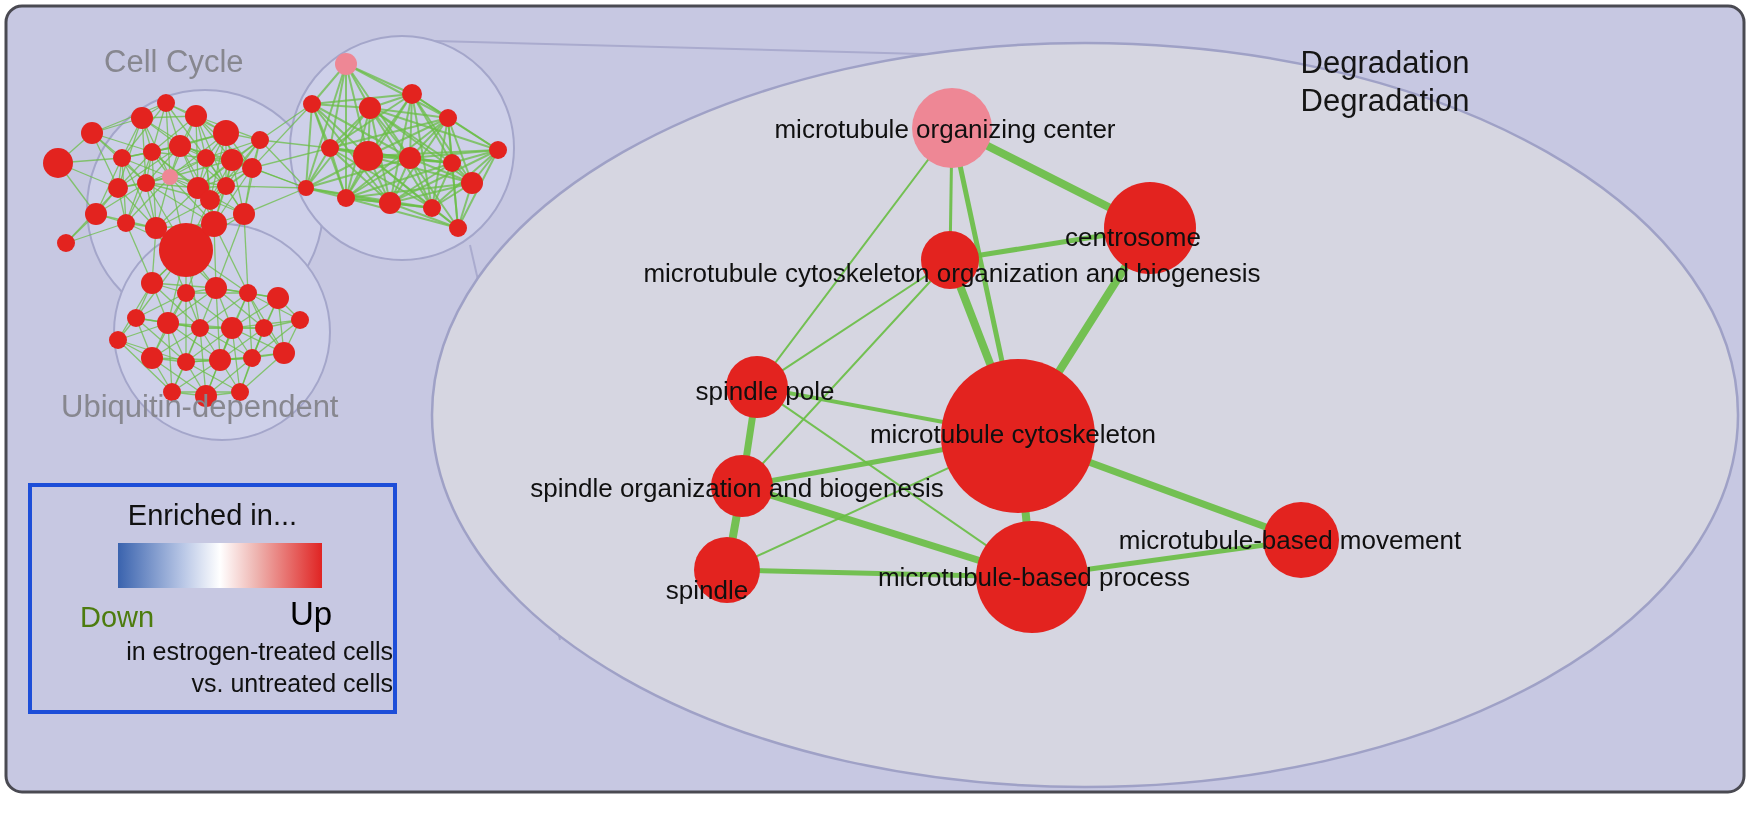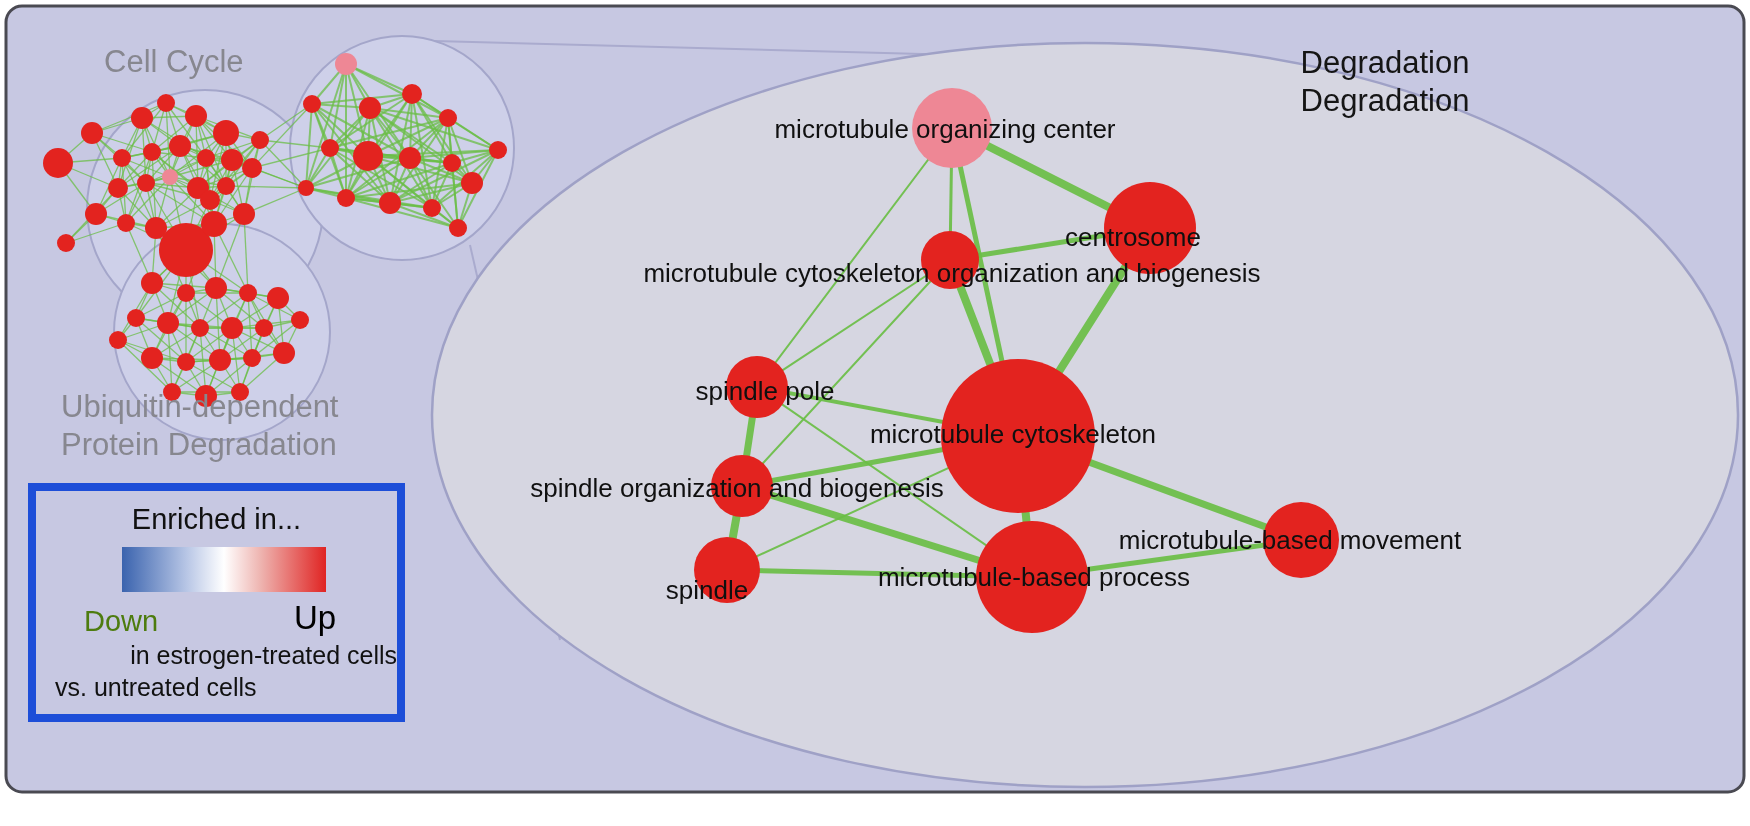--- a/index.html
+++ b/index.html
@@ -5,27 +5,27 @@
   html,body{margin:0;padding:0;background:#ffffff;}
   body{font-family:"Liberation Sans",sans-serif;}
   .stage{position:relative;width:1750px;height:826px;background:#ffffff;overflow:hidden;}
   #net{position:absolute;left:0;top:0;}
   .overlay{position:absolute;color:#111;}
   .gray-label{color:#87878f;}
   .title-line{display:block;}
   .cell-cycle{left:104px;top:44px;font-size:31px;}
   .ubiq{left:34px;top:388px;font-size:31px;line-height:38px;margin-left:27px;}
   .zoom-title{left:1248px;top:44px;width:274px;text-align:center;font-size:31px;line-height:38px;color:#151515;}
-  .legend{position:absolute;left:28px;top:483px;width:361px;height:223px;border:8px solid #1d4ed8;}
+  .legend{position:absolute;left:28px;top:483px;width:361px;height:223px;border:4px solid #1d4ed8;}
   .legend-title{position:absolute;left:0;top:12px;width:100%;text-align:center;font-size:29px;color:#111;}
   .legend-gradient{position:absolute;left:86px;top:56px;width:204px;height:45px;}
   .legend-down{position:absolute;left:48px;top:114px;font-size:29px;color:#4d7c0f;}
   .legend-up{position:absolute;left:258px;top:108px;font-size:33px;color:#000000;}
   .legend-sub1{position:absolute;left:0;top:150px;width:100%;text-align:right;font-size:25px;color:#111;}
-  .legend-sub2{position:absolute;left:0;top:182px;width:100%;text-align:left;font-size:25px;color:#111;padding-left:19px;}
+  .legend-sub2{position:absolute;left:0;top:182px;width:100%;text-align:right;font-size:25px;color:#111;}
 </style>
 </head>
 <body>
 
 <div class="stage">
 
   <svg id="net" width="1750" height="826" viewBox="0 0 1750 826">
       <rect x="6" y="6" width="1738" height="786" rx="16" fill="#c7c8e2" stroke="#4a4a52" stroke-width="3"></rect>
       <line x1="397" y1="40" x2="960" y2="55" stroke="#aaabce" stroke-width="2"></line>
       <line x1="470" y1="245" x2="560" y2="640" stroke="#aaabce" stroke-width="2"></line>
@@ -493,21 +493,20 @@
       <text x="737" y="497" text-anchor="middle" font-size="26" fill="#101010">spindle organization and biogenesis</text>
       <text x="707" y="599" text-anchor="middle" font-size="26" fill="#101010">spindle</text>
       <text x="1034" y="586" text-anchor="middle" font-size="26" fill="#101010">microtubule-based process</text>
       <text x="1290" y="549" text-anchor="middle" font-size="26" fill="#101010">microtubule-based movement</text>
     </svg>
 
   <div class="overlay gray-label cell-cycle">Cell Cycle</div>
 
   <div class="overlay gray-label ubiq">
     <span class="title-line">Ubiquitin-dependent</span>
-    <span class="title-line">Protein Degradation</span>
   </div>
 
   <div class="overlay zoom-title">
     <span class="title-line">Degradation</span>
     <span class="title-line">Degradation</span>
   </div>
 
   <div class="legend">
     <div class="legend-title">Enriched in...</div>
     <div class="legend-gradient" style="background: linear-gradient(90deg, rgb(58, 99, 174), rgb(185, 199, 230) 32%, rgb(255, 255, 255) 50%, rgb(238, 180, 176) 68%, rgb(224, 36, 35));"></div>

